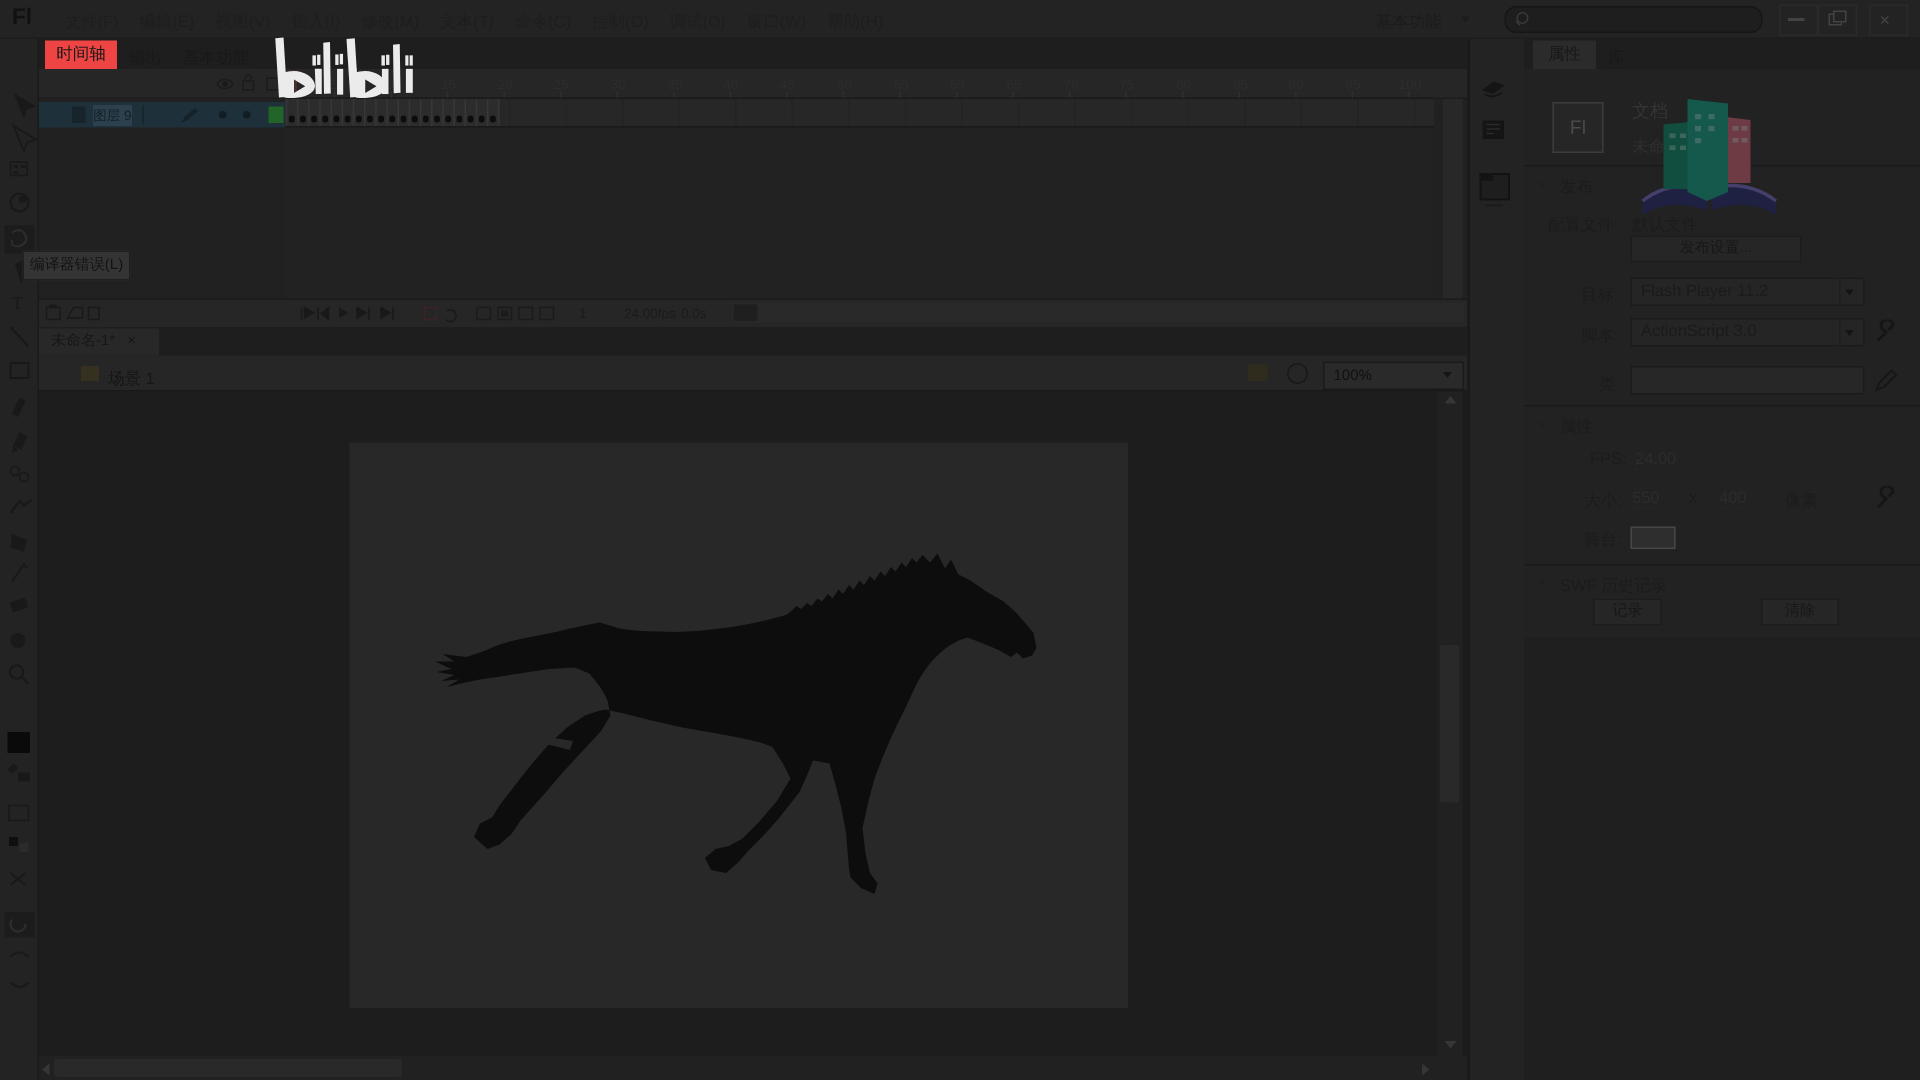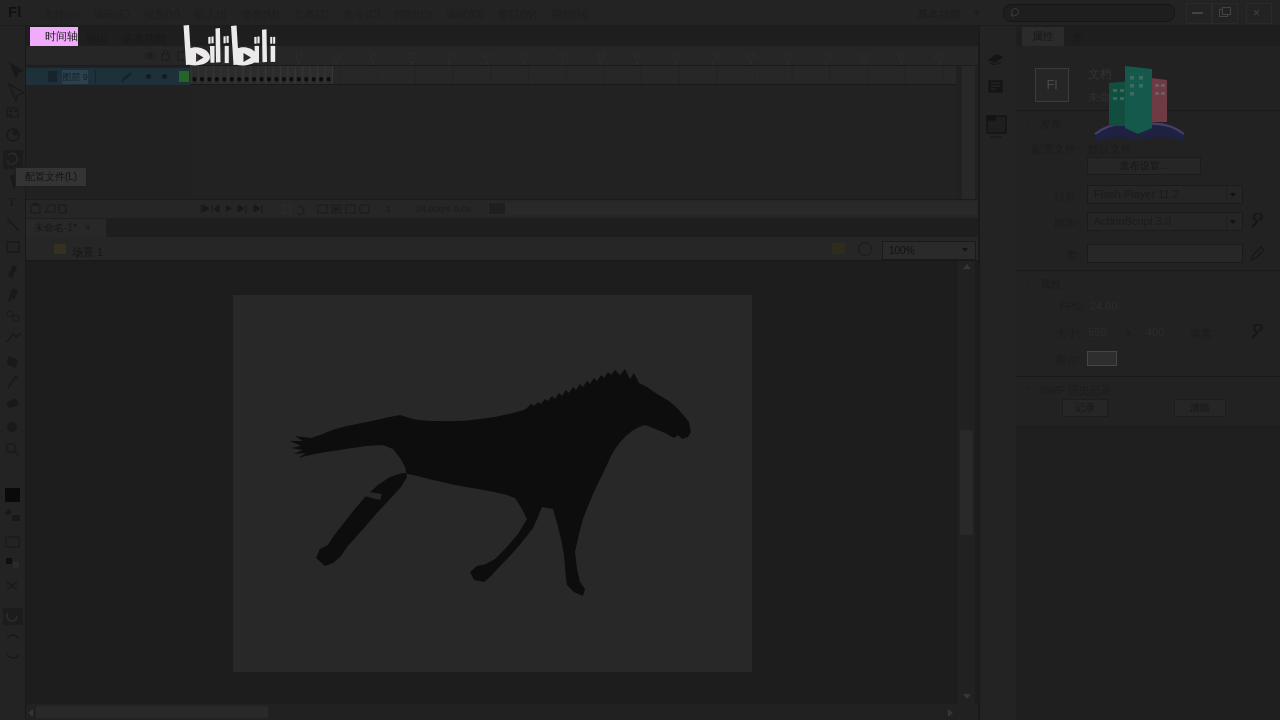--- a/index.html
+++ b/index.html
@@ -68,21 +68,21 @@
       <rect x="3" y="582" width="20" height="17" fill="#1c1c1c"></rect>
       <path d="M8 587 a5 5 0 1 0 9 3" fill="none" stroke="#2d2d2d" stroke-width="1.5"></path>
       <path d="M7 612 q6 -6 12 0" fill="none" stroke="#191919" stroke-width="1.4"></path>
       <path d="M7 629 q6 6 12 0" fill="none" stroke="#191919" stroke-width="1.4"></path>
     </g>
   </svg>
 
   <div class="abs" style="left:26px;top:26px;width:952px;height:192px;background:#212121;"></div>
 
   <div class="abs" style="left:26px;top:26px;width:952px;height:20px;background:#1e1e1e;"></div>
-  <div class="abs" style="left:30px;top:27px;width:48px;height:19px;background:#f0abfc;color:#191919;font-size:11px;text-align:right;line-height:19px;">时间轴</div>
+  <div class="abs" style="left:30px;top:27px;width:48px;height:19px;background:#ef4444;color:#191919;font-size:11px;text-align:center;line-height:19px;">时间轴</div>
   <div class="abs" style="left:86px;top:31px;color:#191919;font-size:11px;">输出</div>
   <div class="abs" style="left:122px;top:31px;color:#191919;font-size:11px;">基本功能</div>
 
   <div class="abs" style="left:26px;top:46px;width:952px;height:19px;background:#262626;border-bottom:1px solid #1c1c1c;"></div>
   <svg class="abs" style="left:140px;top:48px;" width="60" height="16">
     <g fill="none" stroke="#1b1b1b">
       <ellipse cx="10" cy="8" rx="5" ry="3"></ellipse>
         <circle cx="10" cy="8" r="1.4" fill="#1b1b1b"></circle>
       <rect x="22" y="6" width="7" height="6"></rect>
         <path d="M23.5 6 v-2 a2 2 0 0 1 4 0 v2"></path>
@@ -394,21 +394,21 @@
       <rect x="37" y="28" width="4" height="3.5"></rect>
         <rect x="46" y="28" width="4" height="3.5"></rect>
       <rect x="37" y="36" width="4" height="3.5"></rect>
       <rect x="62" y="28" width="4" height="3"></rect>
         <rect x="68" y="28" width="4" height="3"></rect>
       <rect x="62" y="36" width="4" height="3"></rect>
         <rect x="68" y="36" width="4" height="3"></rect>
     </g>
   </svg>
 
-  <div class="abs" style="left:15px;top:167px;width:70px;height:18px;background:#343434;border:1px solid #1f1f1f;color:#131313;font-size:10px;line-height:18px;text-align:center;">配置文件(L)</div>
+  <div class="abs" style="left:15px;top:167px;width:70px;height:18px;background:#343434;border:1px solid #1f1f1f;color:#131313;font-size:10px;line-height:18px;text-align:center;">编译器错误(L)</div>
 
   <svg class="abs" style="left:182px;top:24px;" width="96" height="42" viewBox="0 0 96 42">
     <g fill="#ebebeb">
       <polygon points="1.5,1.5 7,1 9.5,40.5 4,41"></polygon>
       <path fill-rule="evenodd" d="M6.5,25 C16,20.5 27.5,26 28,33 C28,39.5 17.5,42.5 7.5,41 Z M14,29 L21.5,33.5 L14,38 Z"></path>
       <rect x="26.3" y="12.9" width="2.3" height="6.8"></rect>
       <rect x="29.4" y="12.5" width="2.2" height="6.8"></rect>
       <polygon points="27.9,21.9 32.5,21.9 32.5,38.7 28.5,38.7"></polygon>
       <polygon points="33.5,4.5 38,4 38.5,38.3 34,38.5"></polygon>
       <rect x="41.5" y="12.3" width="2.2" height="7"></rect>

